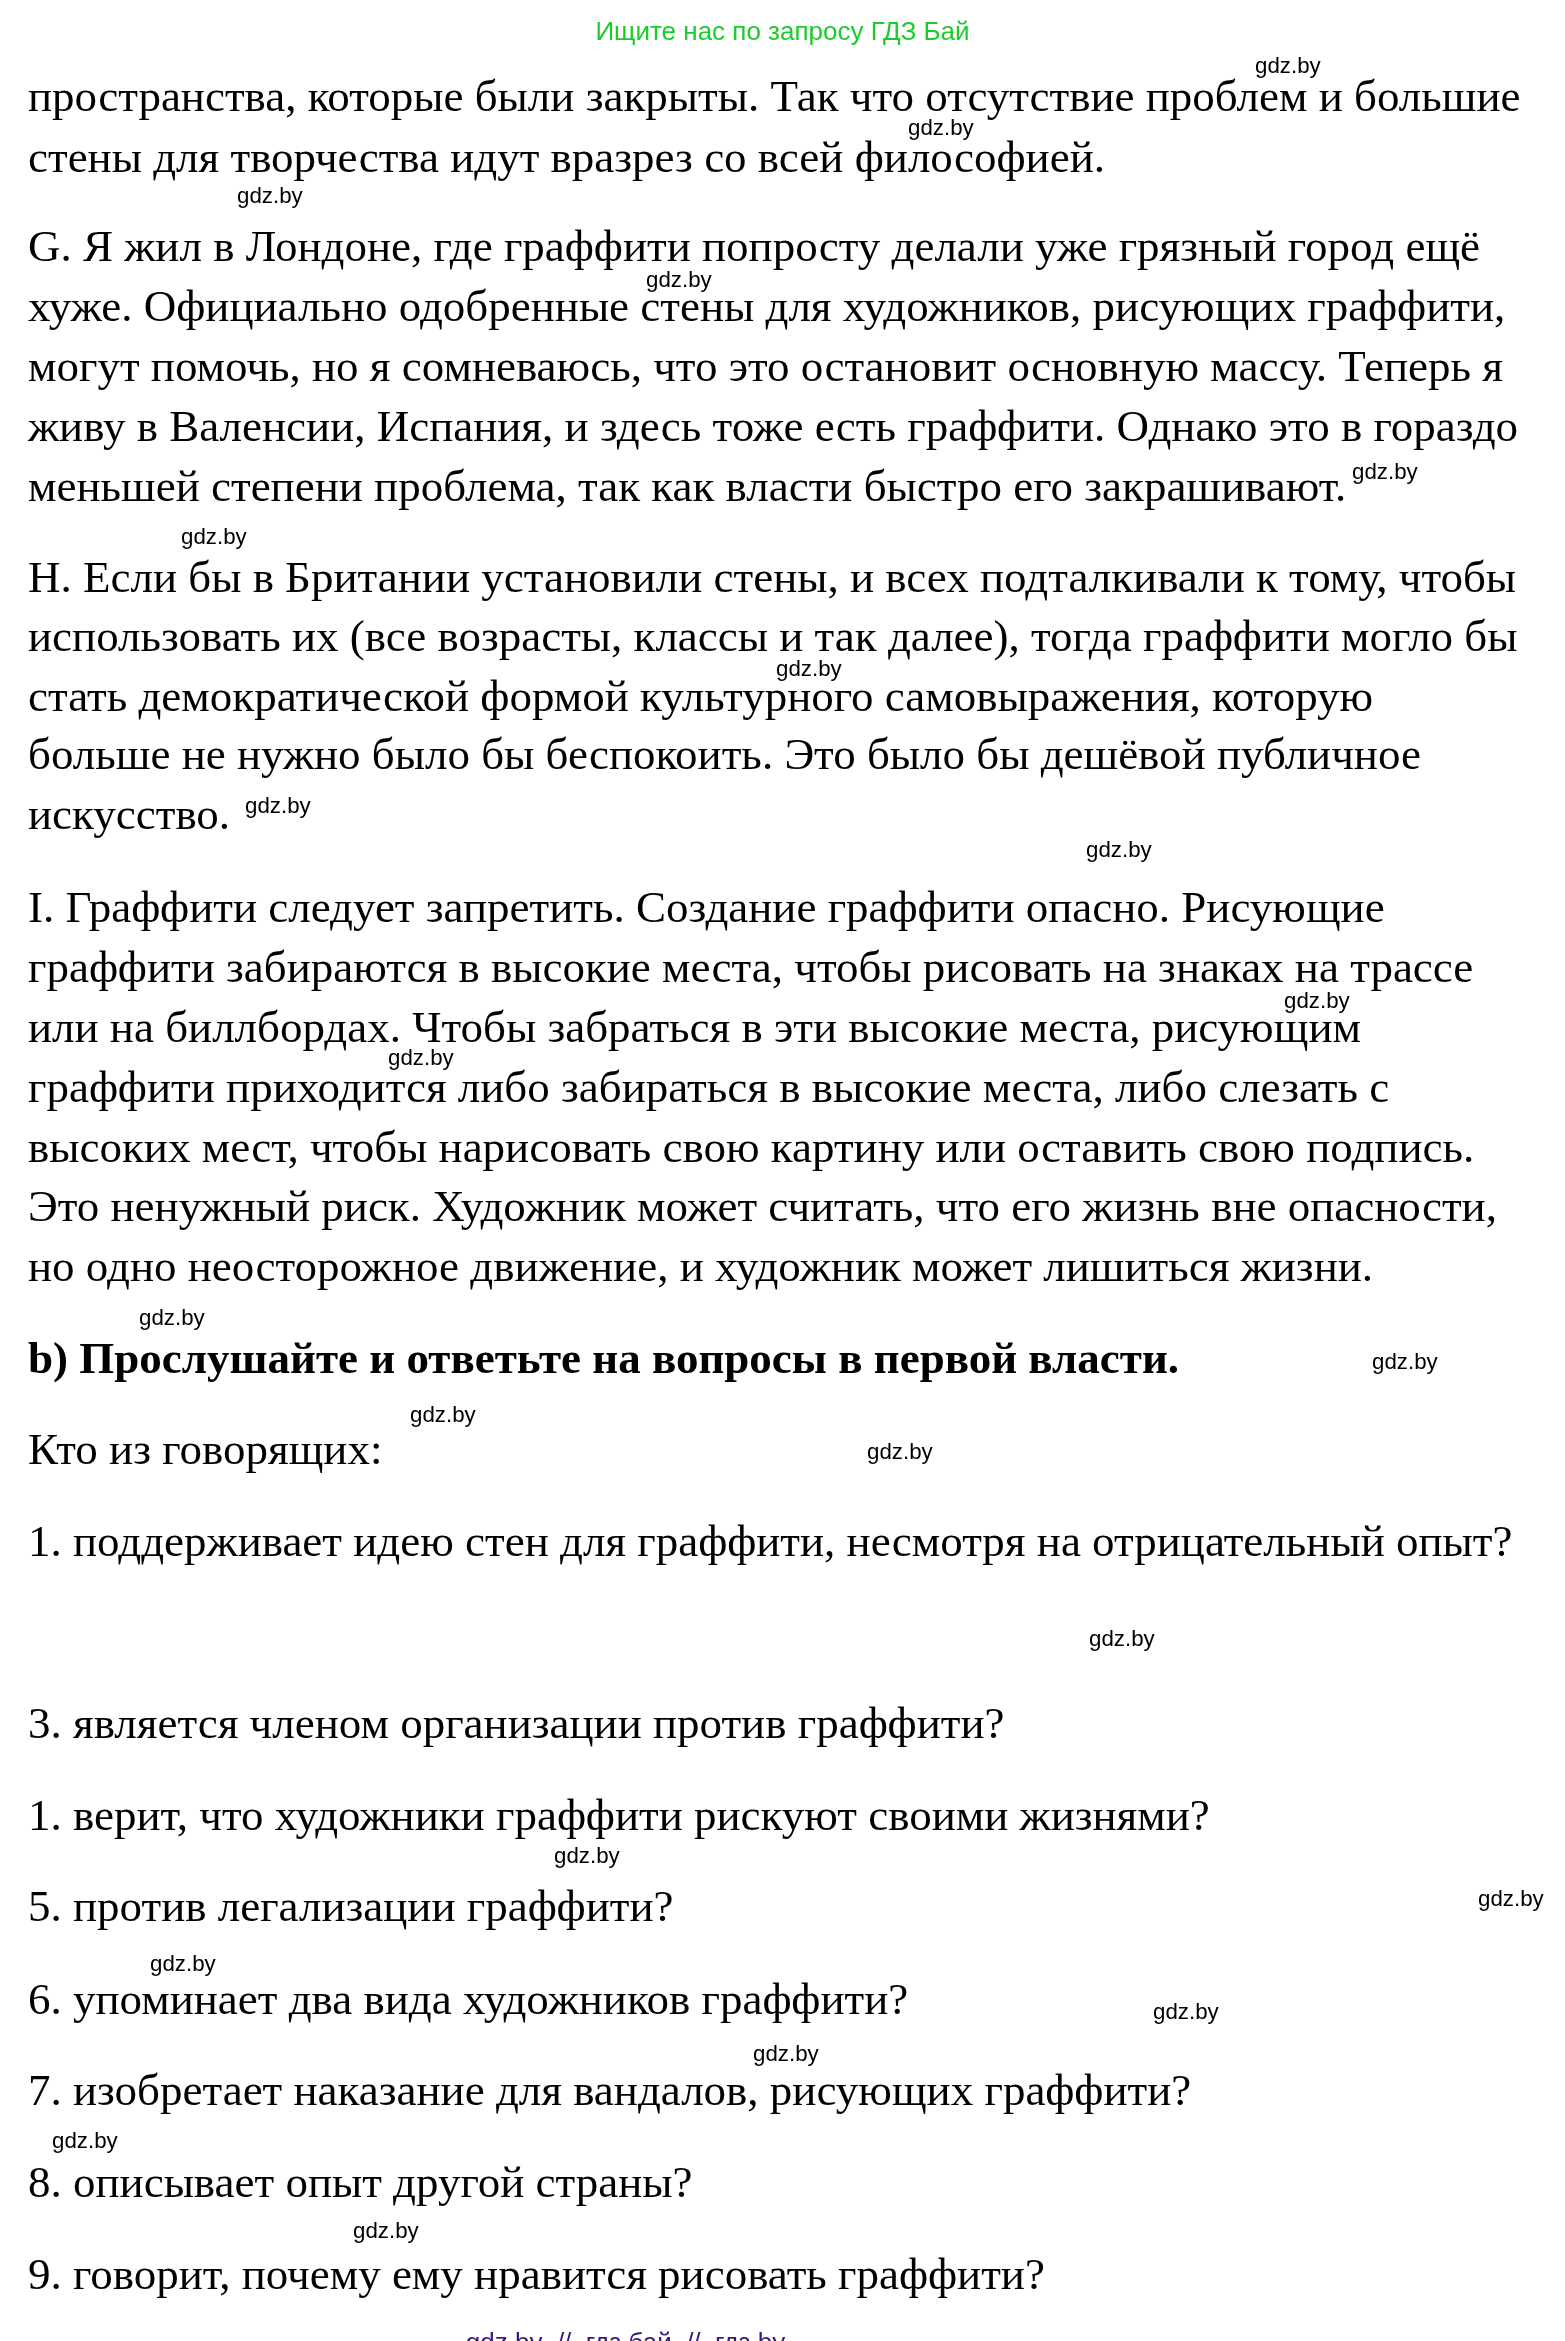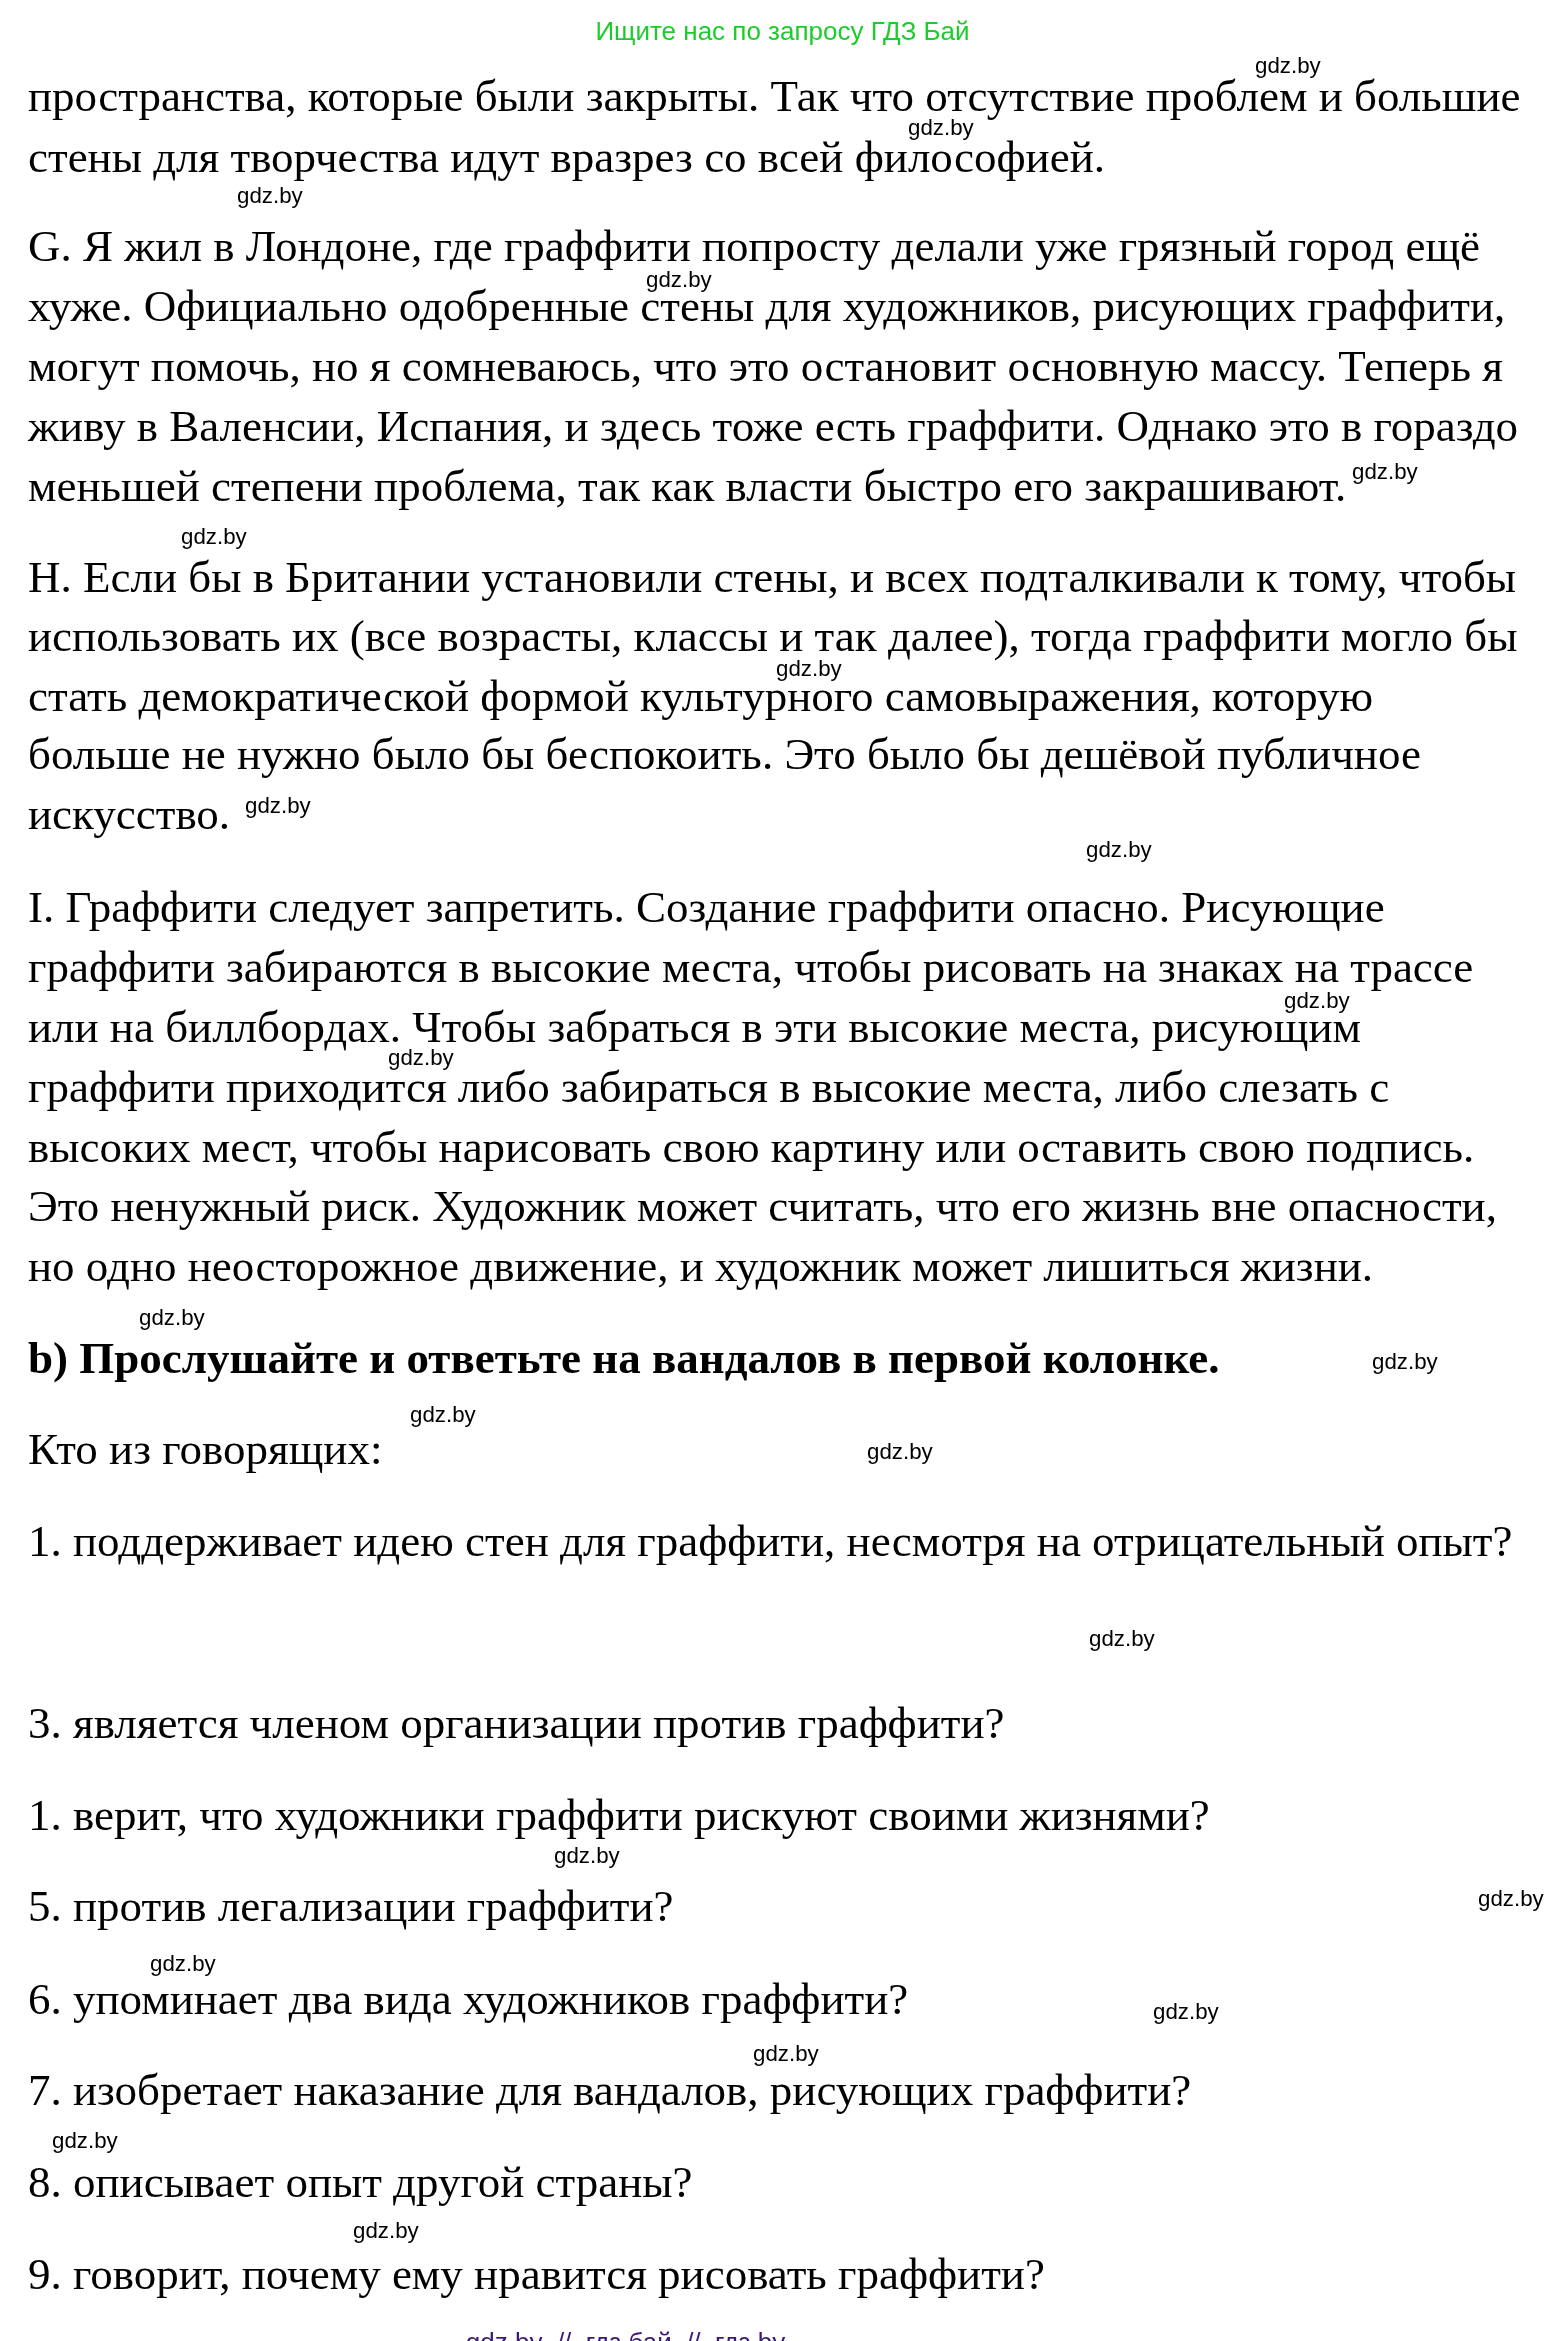--- a/index.html
+++ b/index.html
@@ -50,21 +50,21 @@
   <div class="ln" style="top:773px">искусство.</div>
 
   <div class="ln" style="top:866px">I. Граффити следует запретить. Создание граффити опасно. Рисующие</div>
   <div class="ln" style="top:926px">граффити забираются в высокие места, чтобы рисовать на знаках на трассе</div>
   <div class="ln" style="top:986px">или на биллбордах. Чтобы забраться в эти высокие места, рисующим</div>
   <div class="ln" style="top:1106px">высоких мест, чтобы нарисовать свою картину или оставить свою подпись.</div>
   <div class="ln" style="top:1046px">граффити приходится либо забираться в высокие места, либо слезать с</div>
   <div class="ln" style="top:1165px">Это ненужный риск. Художник может считать, что его жизнь вне опасности,</div>
   <div class="ln" style="top:1225px">но одно неосторожное движение, и художник может лишиться жизни.</div>
 
-  <div class="ln bold" style="top:1317px">b) Прослушайте и ответьте на вандалов в первой колонке.</div>
+  <div class="ln bold" style="top:1317px">b) Прослушайте и ответьте на вопросы в первой власти.</div>
   <div class="ln" style="top:1408px">Кто из говорящих:</div>
 
   <div class="ln" style="top:1500px">1. поддерживает идею стен для граффити, несмотря на отрицательный опыт?</div>
   <div class="ln" style="top:1682px">3. является членом организации против граффити?</div>
   <div class="ln" style="top:1774px">1. верит, что художники граффити рискуют своими жизнями?</div>
   <div class="ln" style="top:1865px">5. против легализации граффити?</div>
   <div class="ln" style="top:1958px">6. упоминает два вида художников граффити?</div>
   <div class="ln" style="top:2049px">7. изобретает наказание для вандалов, рисующих граффити?</div>
   <div class="ln" style="top:2141px">8. описывает опыт другой страны?</div>
   <div class="ln" style="top:2233px">9. говорит, почему ему нравится рисовать граффити?</div>

